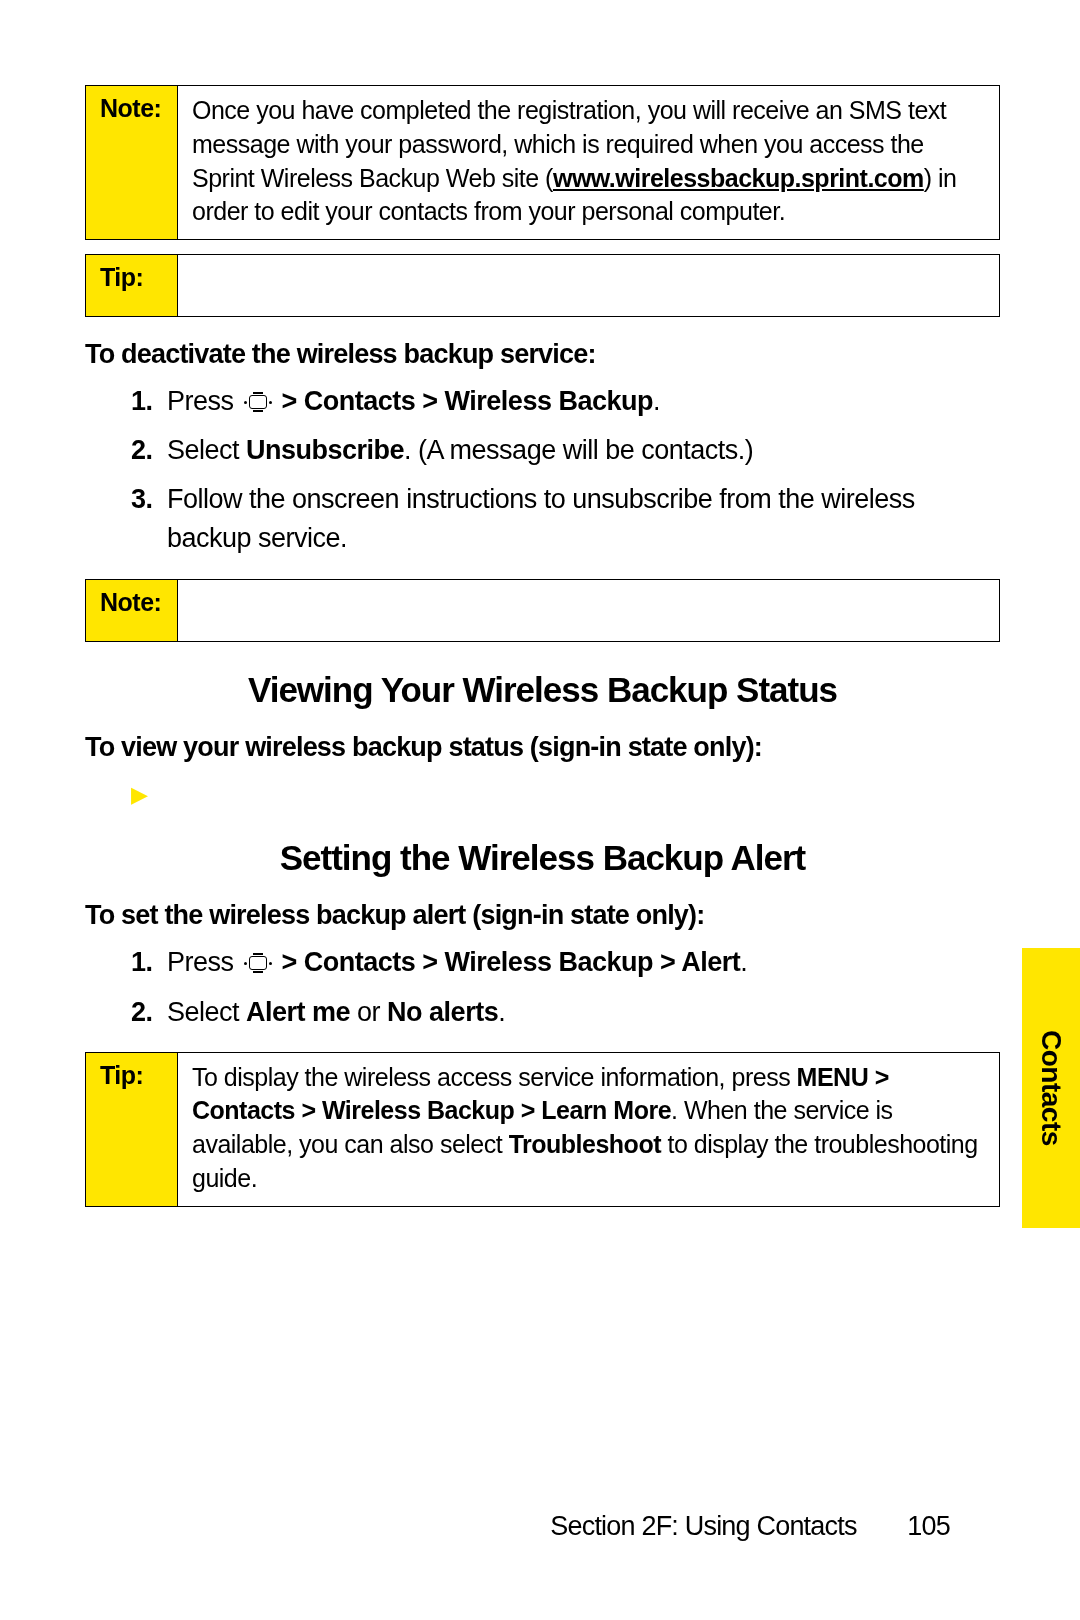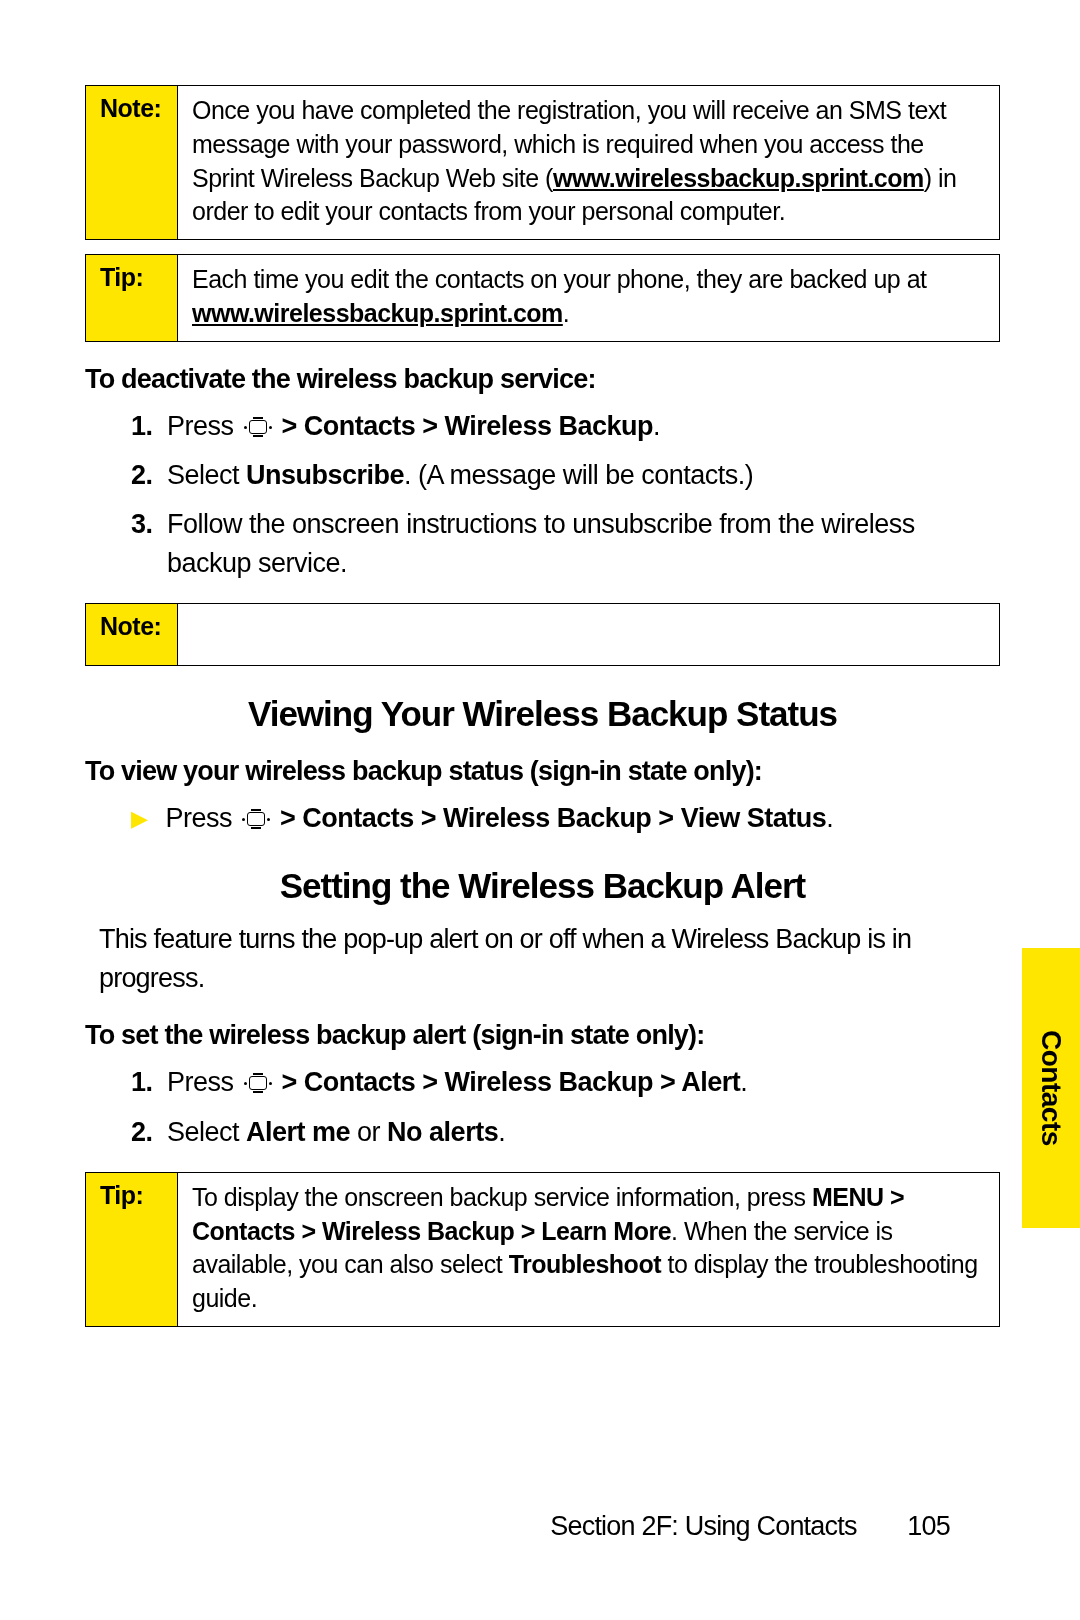--- a/index.html
+++ b/index.html
@@ -163,23 +163,20 @@
 
   <div class="callout">
     <div class="callout-label">Note:</div>
     <div class="callout-body">
       <span>Once you have completed the registration, you will receive an SMS text message with your password, which is  required when you access the Sprint Wireless Backup Web site (</span><span class="u">www.wirelessbackup.sprint.com</span><span>) in order to edit your contacts from your personal computer.</span>
     </div>
   </div>
 
   <div class="callout">
     <div class="callout-label">Tip:</div>
-    <div class="callout-body">
-      <span>Each time you edit the contacts on your phone, they are backed up at </span><span class="u">www.wirelessbackup.sprint.com</span><span>.</span>
-    </div>
   </div>
 
   <div class="subheading">To deactivate the wireless backup service:</div>
 
   <ol class="steps">
     <li>
       <span class="num">1.</span>
       <span>Press </span><span class="menu-icon"><span class="dot-l"></span><span class="dot-r"></span></span><span class="b"> &gt; Contacts &gt; Wireless Backup</span><span>.</span>
     </li>
     <li>
@@ -194,45 +191,41 @@
 
   <div class="callout">
     <div class="callout-label">Note:</div>
   </div>
 
   <h2 class="section">Viewing Your Wireless Backup Status</h2>
   <div class="subheading">To view your wireless backup status (sign-in state only):</div>
   <div class="bullet-step">
     <div class="row">
       <span class="tri">▶</span>
-      <span>
-        <span>Press </span><span class="menu-icon"><span class="dot-l"></span><span class="dot-r"></span></span><span class="b"> &gt; Contacts &gt; Wireless Backup &gt; View Status</span><span>.</span>
-      </span>
     </div>
   </div>
 
   <h2 class="section">Setting the Wireless Backup Alert</h2>
-  <p class="para">This feature turns the pop-up alert on or off when a Wireless Backup is in progress.</p>
   <div class="subheading">To set the wireless backup alert (sign-in state only):</div>
 
   <ol class="steps">
     <li>
       <span class="num">1.</span>
       <span>Press </span><span class="menu-icon"><span class="dot-l"></span><span class="dot-r"></span></span><span class="b"> &gt; Contacts &gt; Wireless Backup &gt; Alert</span><span>.</span>
     </li>
     <li>
       <span class="num">2.</span>
       <span>Select </span><span class="b">Alert me</span><span> or </span><span class="b">No alerts</span><span>.</span>
     </li>
   </ol>
 
   <div class="callout">
     <div class="callout-label">Tip:</div>
     <div class="callout-body">
-      <span>To display the onscreen backup service information, press </span><span class="b">MENU &gt; Contacts &gt; Wireless Backup &gt; Learn More</span><span>. When the service is available, you can also select </span><span class="b">Troubleshoot</span><span> to display the troubleshooting guide.</span>
+      <span>To display the wireless access service information, press </span><span class="b">MENU &gt; Contacts &gt; Wireless Backup &gt; Learn More</span><span>. When the service is available, you can also select </span><span class="b">Troubleshoot</span><span> to display the troubleshooting guide.</span>
     </div>
   </div>
 
 </div>
 
 <div class="side-tab">
   <span>Contacts</span>
 </div>
 
 <div class="footer">

